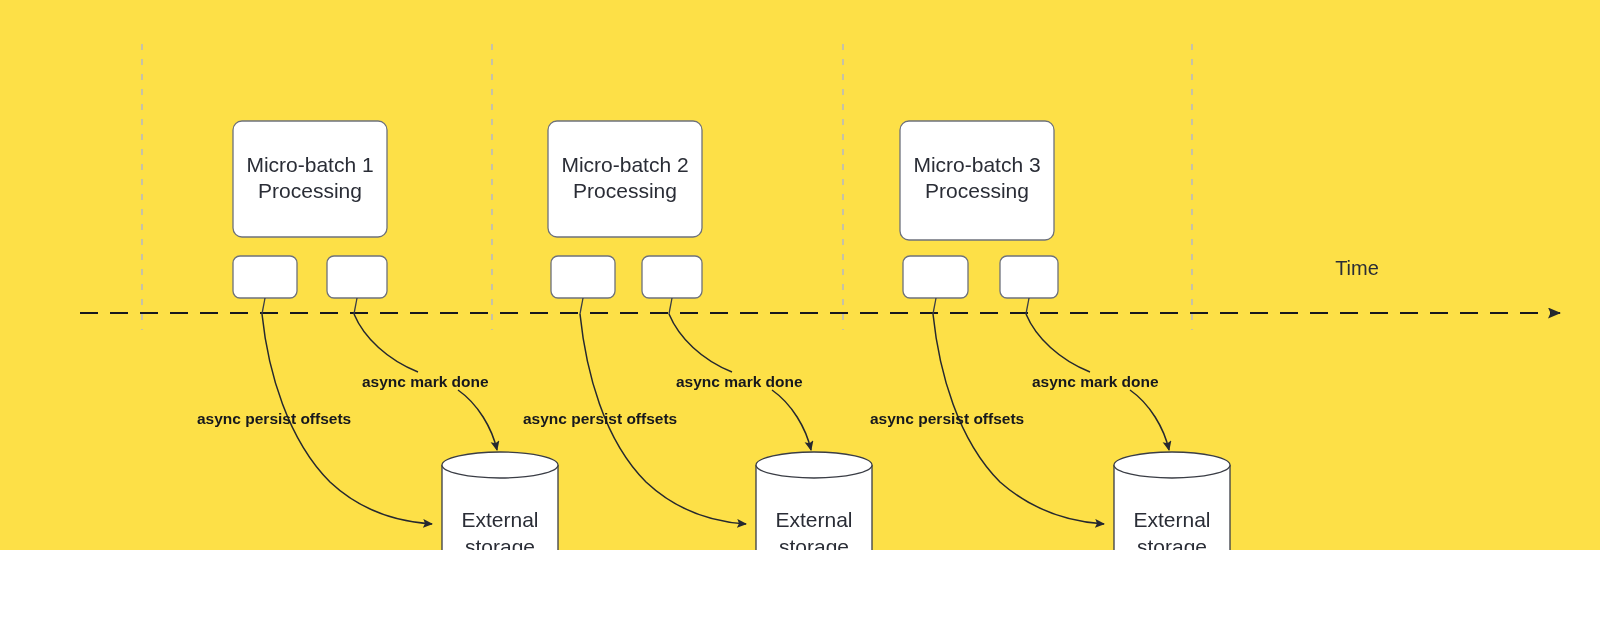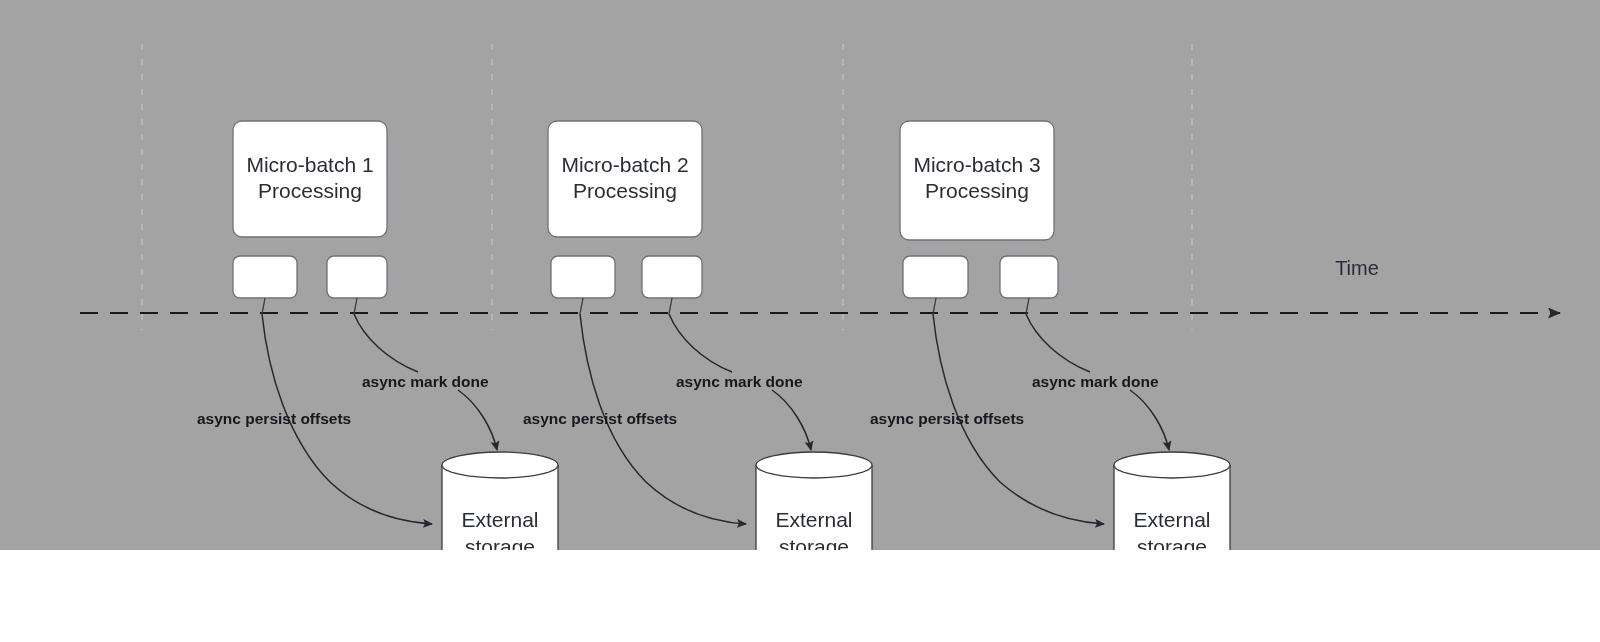--- a/index.html
+++ b/index.html
@@ -7,21 +7,21 @@
     padding: 0;
     background: #ffffff;
   }
   body {
     font-family: "Liberation Sans", sans-serif;
   }
   #canvas {
     position: relative;
     width: 1600px;
     height: 550px;
-    background: #a3a3a3;
+    background: #fde047;
     overflow: hidden;
   }
   #diagram-svg {
     position: absolute;
     left: 0;
     top: 0;
     width: 1600px;
     height: 642px;
   }
   .node-text {

